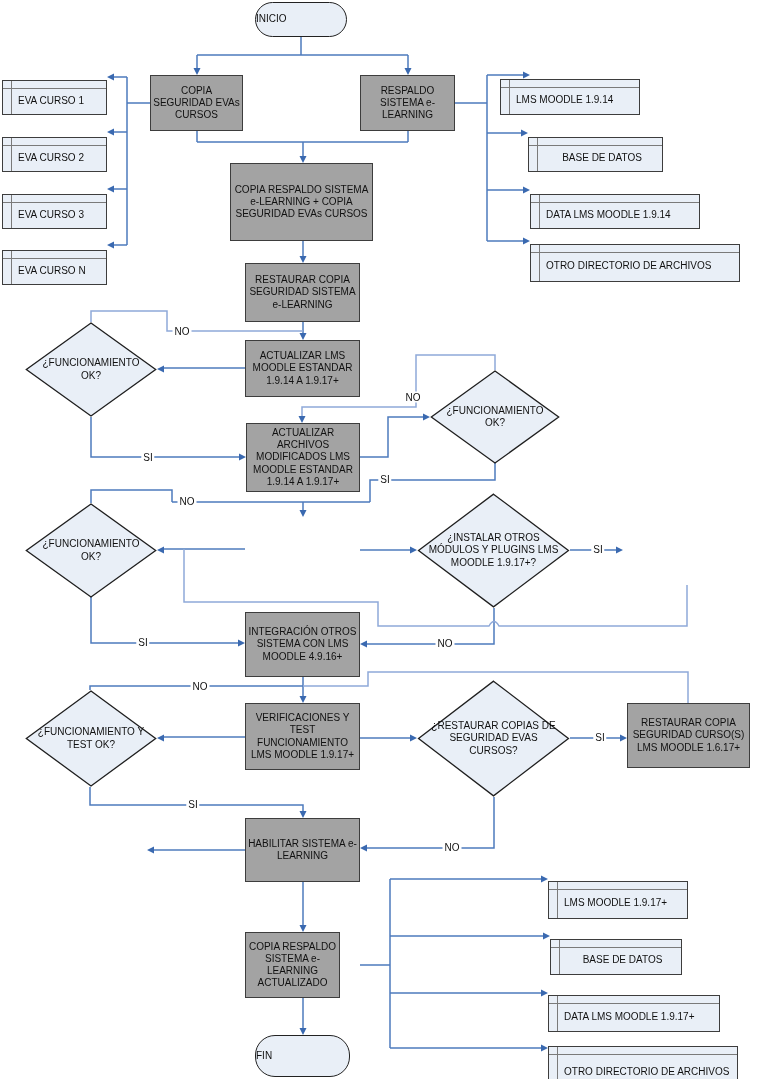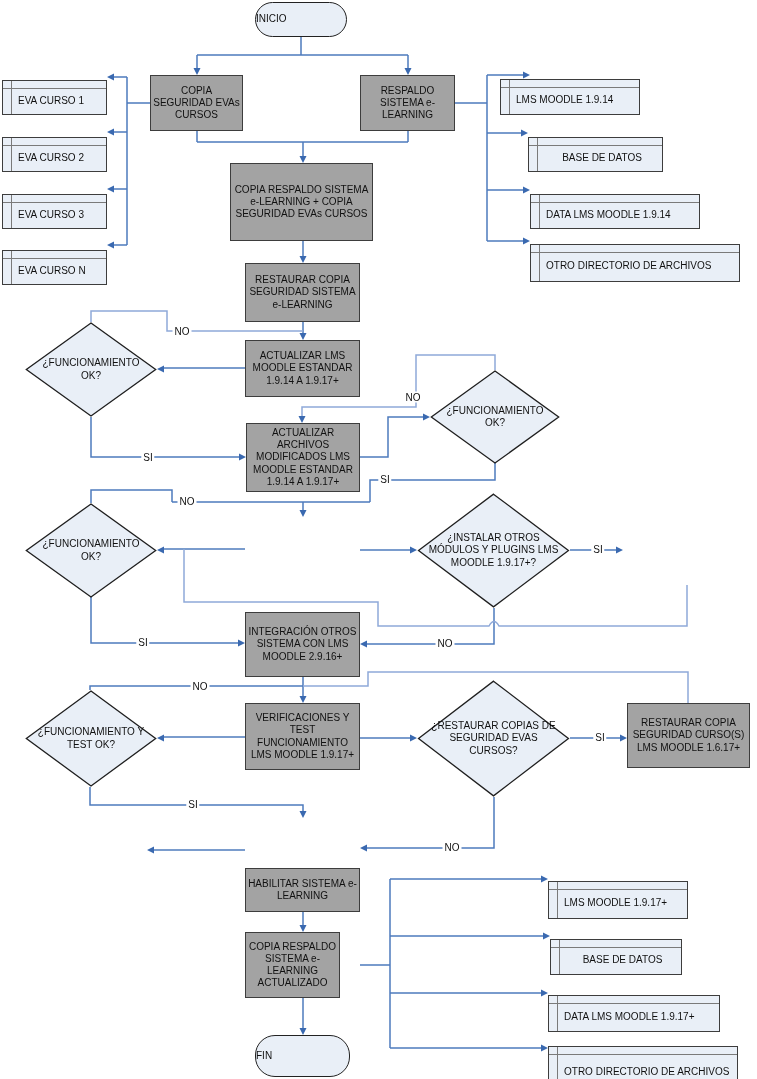--- a/index.html
+++ b/index.html
@@ -107,29 +107,29 @@
   <div class="node proc" style="left:245px;top:263px;width:115px;height:59px">
     <span>RESTAURAR COPIA SEGURIDAD SISTEMA e-LEARNING</span>
   </div>
   <div class="node proc" style="left:245px;top:340px;width:115px;height:57px">
     <span>ACTUALIZAR LMS MOODLE ESTANDAR 1.9.14 A 1.9.17+</span>
   </div>
   <div class="node proc" style="left:246px;top:423px;width:114px;height:69px">
     <span>ACTUALIZAR ARCHIVOS MODIFICADOS LMS MOODLE ESTANDAR 1.9.14 A 1.9.17+</span>
   </div>
   <div class="node proc" style="left:245px;top:612px;width:115px;height:65px">
-    <span>INTEGRACIÓN OTROS SISTEMA CON LMS MOODLE 2.9.16+</span>
+    <span>INTEGRACIÓN OTROS SISTEMA CON LMS MOODLE 4.9.16+</span>
   </div>
   <div class="node proc" style="left:245px;top:703px;width:115px;height:67px">
     <span>VERIFICACIONES Y TEST FUNCIONAMIENTO LMS MOODLE 1.9.17+</span>
   </div>
   <div class="node proc" style="left:627px;top:703px;width:123px;height:65px">
     <span>RESTAURAR COPIA SEGURIDAD CURSO(S) LMS MOODLE 1.6.17+</span>
   </div>
-  <div class="node proc" style="left:245px;top:868px;width:115px;height:44px">
+  <div class="node proc" style="left:245px;top:818px;width:115px;height:64px">
     <span>HABILITAR SISTEMA e-LEARNING</span>
   </div>
   <div class="node proc" style="left:245px;top:932px;width:95px;height:66px">
     <span>COPIA RESPALDO SISTEMA e-LEARNING ACTUALIZADO</span>
   </div>
 
   <div class="node diamond" style="left:25px;top:322px;width:132px;height:95px">
     <svg viewBox="0 0 100 100" preserveAspectRatio="none">
         <polygon points="50,1 99,50 50,99 1,50" fill="#e9eff7" stroke="#1f1f1f" stroke-width="1.3" vector-effect="non-scaling-stroke"></polygon>
       </svg>

